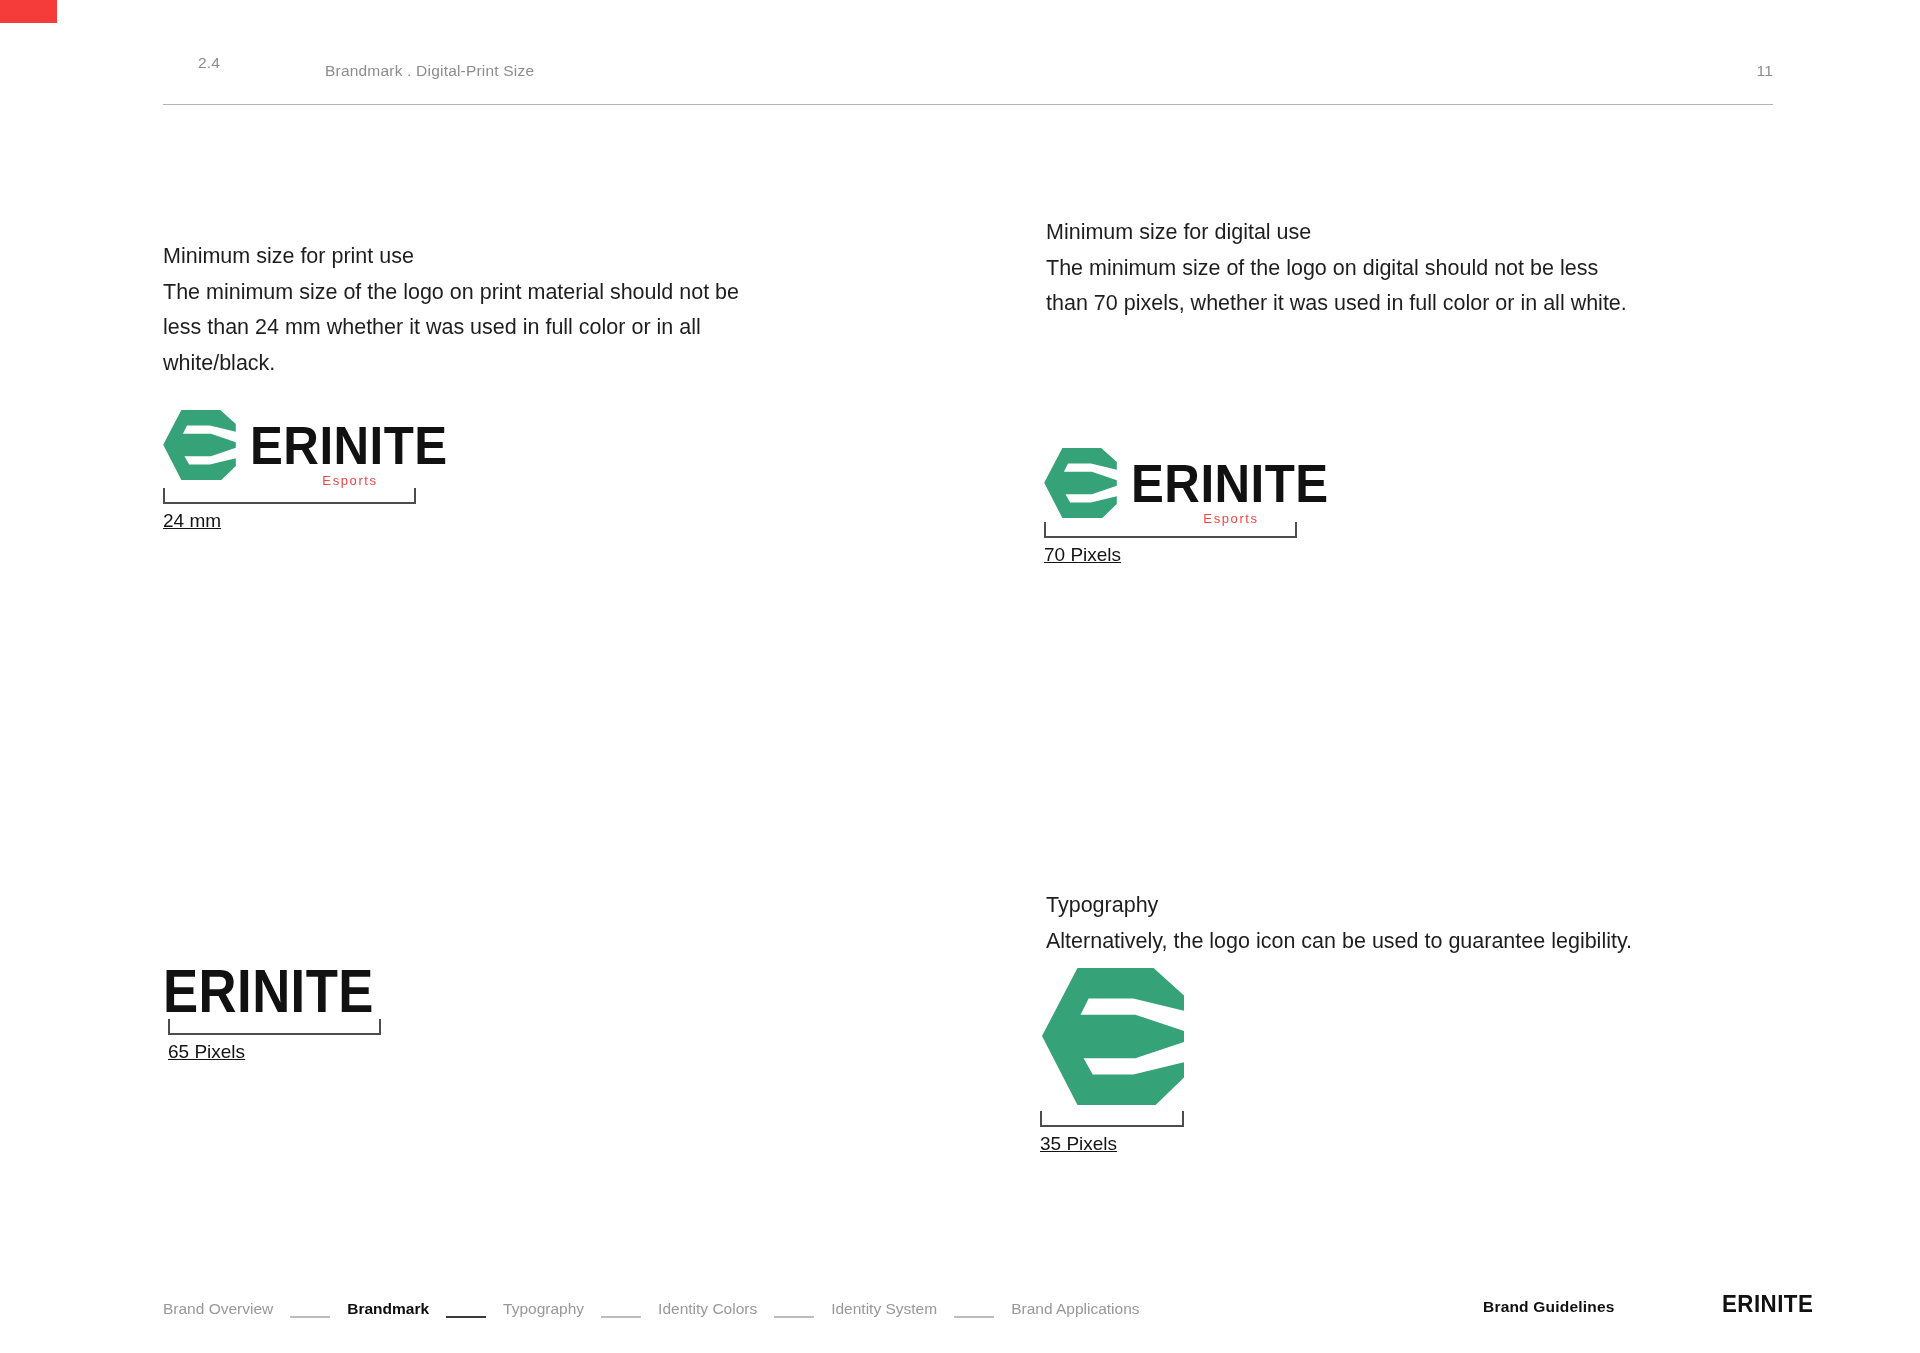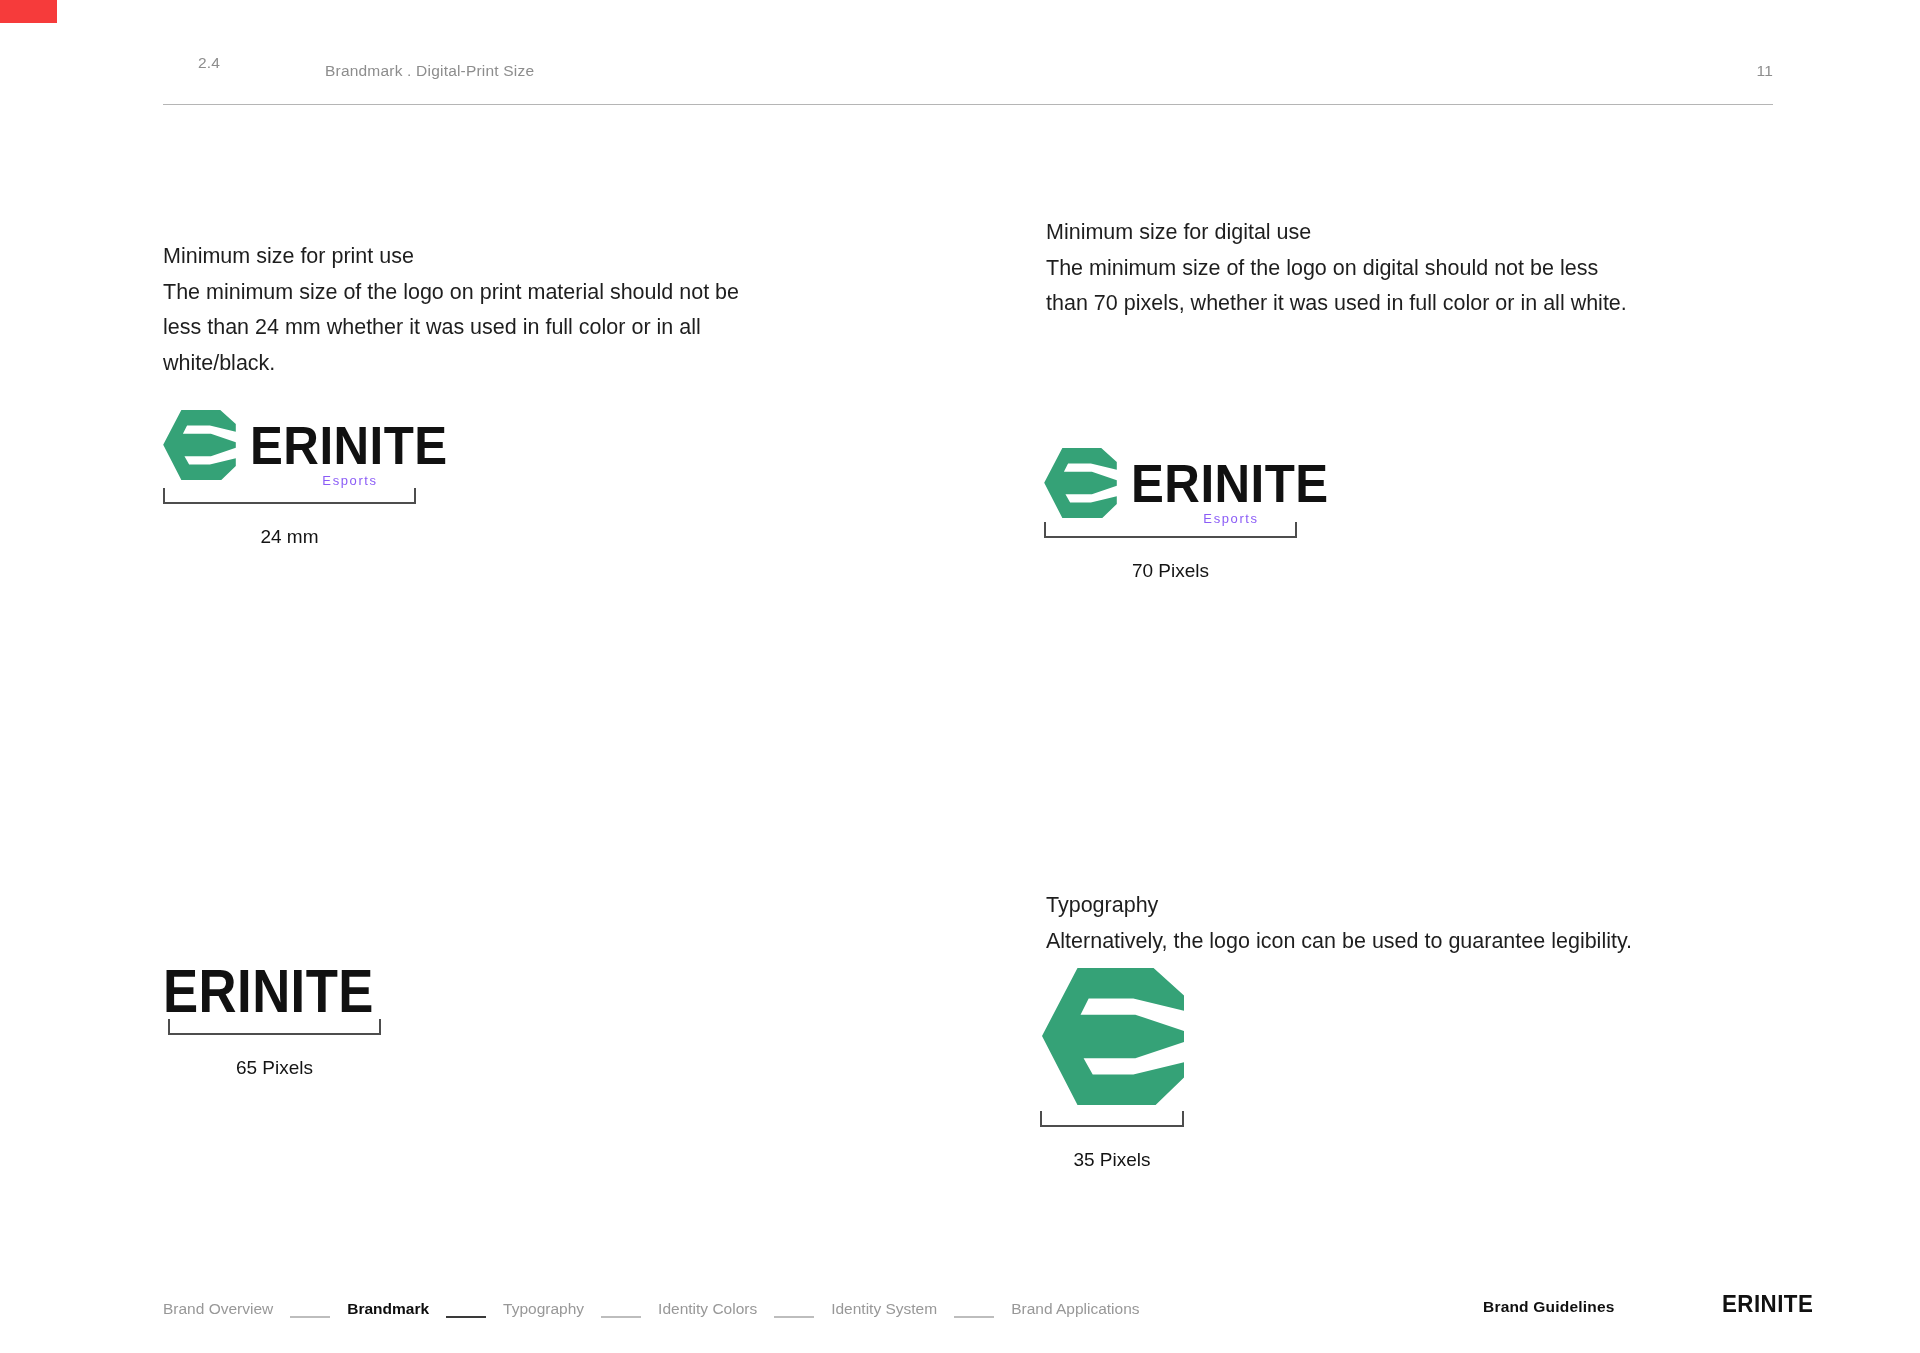--- a/index.html
+++ b/index.html
@@ -28,27 +28,27 @@
   
   .lockup{position:absolute;display:flex;align-items:flex-start;}
   .s1-logo{left:163px;top:410px;}
   .s2-logo{left:1044px;top:448px;}
   .lockup .icon-box{flex:0 0 auto;}
   .lockup-text{margin-left:14px;width:200px;margin-top:9px;}
   .wordmark{display:inline-block;font-weight:bold;color:#111111;line-height:1;letter-spacing:.5px;transform-origin:left bottom;white-space:nowrap;}
   .wm-lockup{font-size:53px;transform:scaleX(.93);}
   .wm-logotype{font-size:62px;transform:scaleX(.85);}
   .wm-footer{font-size:24px;transform:scaleX(.93);}
-  .tagline{margin-top:1px;font-size:13px;letter-spacing:1.6px;color:#8b5cf6;text-align:center;width:200px;}
+  .tagline{margin-top:1px;font-size:13px;letter-spacing:1.6px;color:#ef4444;text-align:center;width:200px;}
   .s3-logotype{position:absolute;left:163px;top:960px;}
   .s4-icon{position:absolute;left:1042px;top:968px;}
   
   .measure{position:absolute;}
   .bracket{height:14px;border-left:2px solid #4d4d4d;border-right:2px solid #4d4d4d;border-bottom:2px solid #4d4d4d;}
-  .mlabel{margin-top:22px;text-align:center;font-size:19px;color:#141414;}
+  .mlabel{margin-top:6px;text-align:left;font-size:19px;color:#141414;text-decoration:underline;}
   .s1-measure{left:163px;top:488px;width:253px;}
   .s2-measure{left:1044px;top:522px;width:253px;}
   .s3-measure{left:168px;top:1019px;width:213px;}
   .s4-measure{left:1040px;top:1111px;width:144px;}
   
   .footer-nav{position:absolute;left:163px;top:1300px;display:flex;align-items:flex-end;font-size:15.5px;color:#989898;}
   .footer-nav .nav-label{white-space:nowrap;}
   .footer-nav .nav-label.active{color:#0d0d0d;font-weight:bold;}
   .nav-dash{width:40px;height:2px;background:#bdbdbd;margin:0 17px;}
   .nav-dash.dark{background:#3a3a3a;}

